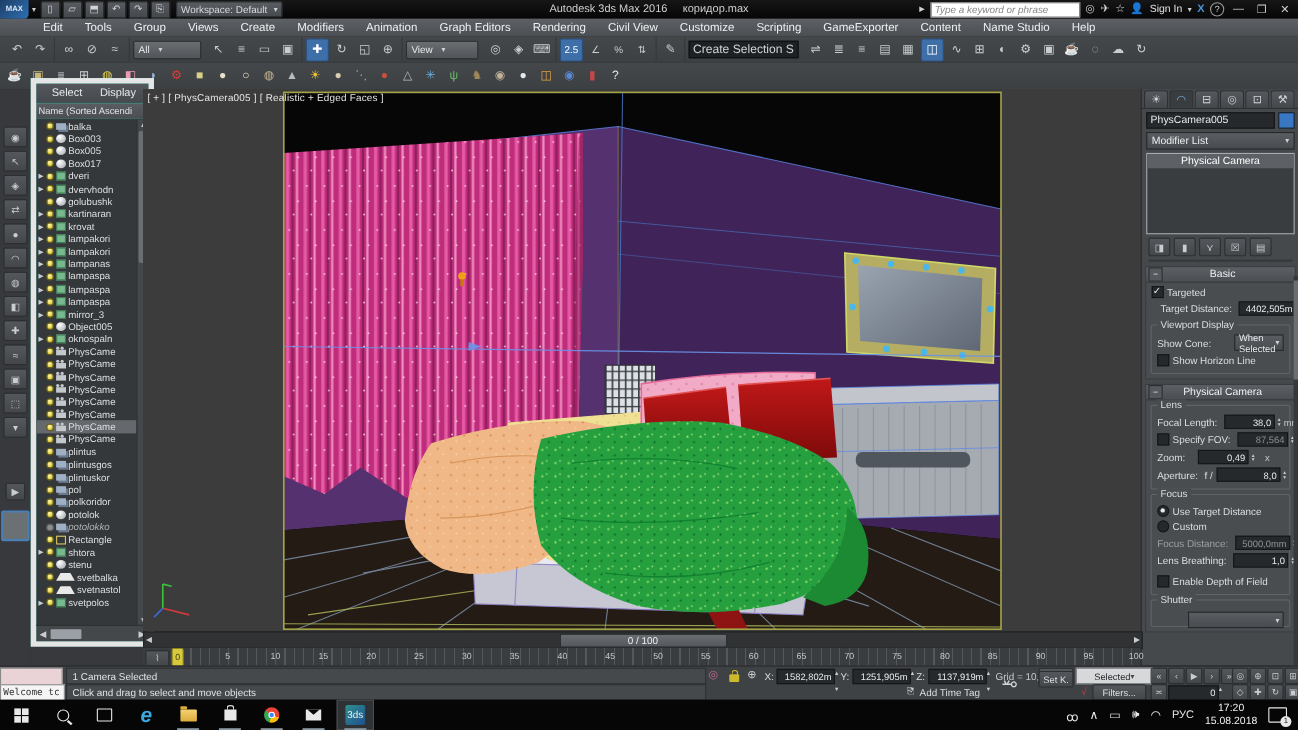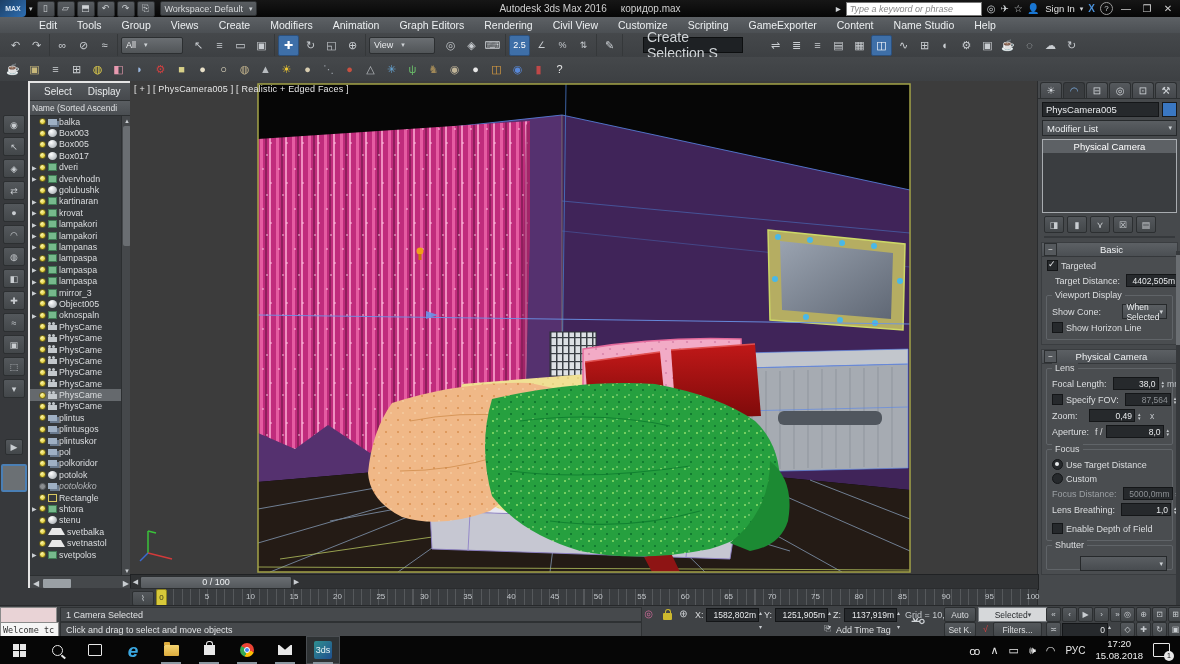--- a/index.html
+++ b/index.html
@@ -34,30 +34,30 @@
   .toolbar{left:0;width:1180px;height:24px;background:linear-gradient(#45484b,#3d4043);
            display:flex;align-items:center;padding-left:3px;border-bottom:1px solid #303336;}
   #toolbar1{top:33px;}#toolbar2{top:57px;}
   .tgroup{display:flex;align-items:center;border-right:1px solid #35383a;padding:0 2px;height:22px;}
   .tbtn{width:19px;height:19px;margin:0 1px;border-radius:2px;display:flex;align-items:center;
         justify-content:center;color:#c9cdd1;font-size:11px;line-height:1;}
   .tbtn.active{background:#3e6fa8;border:1px solid #2c507c;color:#fff;}
   .tdrop{height:15px;background:linear-gradient(#6a6e72,#515558);border:1px solid #2c2f31;border-radius:2px;
          font-size:9px;color:#e8eaec;display:flex;align-items:center;padding:0 4px;gap:8px;margin:0 3px;}
   .tinput{height:14px;width:92px;background:#1e2124;border:1px solid #0d0f10;color:#cfd3d6;
-          font-size:14px;display:flex;align-items:center;padding:0 3px;margin:0 20px;}
+          font-size:11px;display:flex;align-items:center;padding:0 3px;margin:0 3px;}
   .chev{font-size:7px;color:#cfd3d6;}
   
   #leftstrip{left:0;top:81px;width:28px;height:524px;background:#37393c;border-right:1px solid #2a2c2e;
              display:flex;flex-direction:column;align-items:center;padding-top:34px;gap:3px;}
   .stripbtn{width:20px;height:17px;background:linear-gradient(#54585c,#43474a);border:1px solid #2c2f31;
             border-radius:2px;color:#c9cdd1;font-size:9px;display:flex;align-items:center;justify-content:center;}
   .stripplay{width:16px;height:14px;margin-top:38px;}
   .stripswatch{width:22px;height:24px;margin-top:6px;background:#6b7074;border:2px solid #4a7fb5;border-radius:2px;}
-  #explorer{left:28px;top:81px;width:102px;height:507px;background:#5eead4;border:2px solid #e5e5e5;}
+  #explorer{left:28px;top:71px;width:102px;height:507px;background:#5eead4;border:5px solid #e5e5e5;}
   #exmenu{height:17px;background:linear-gradient(#54585c,#46494d);display:flex;gap:4px;align-items:center;
           padding-left:8px;border-bottom:1px solid #2c2f31;}
   .exmenu-item{font-size:10px;color:#e8eaec;padding:0 6px;}
   #exheader{height:14px;background:linear-gradient(#5a5e62,#4a4e52);border-bottom:1px solid #2c2f31;
             font-size:8.5px;color:#e0e2e4;display:flex;align-items:center;padding:0 2px;white-space:nowrap;overflow:hidden;}
   #exlist{position:absolute;top:33px;left:0;right:10px;bottom:14px;overflow:hidden;background:#35383b;}
   .ex-row{height:11.4px;display:flex;align-items:center;padding-left:2px;white-space:nowrap;}
   .ex-row.sel{background:#65696d;}
   .arrow{width:7px;font-size:6px;color:#c9cdd1;flex:0 0 7px;}
   .ex-row .arrow::before{content:"";}
@@ -124,21 +124,21 @@
   .rb{width:9px;height:9px;border-radius:50%;background:#26292c;border:1px solid #141618;flex:0 0 9px;position:relative;}
   .rb.on::before{content:"";position:absolute;left:2px;top:2px;width:4px;height:4px;border-radius:50%;background:#e8eaec;}
   .groupbox{border:1px solid #606468;border-radius:2px;margin:4px 4px;padding:2px 0 3px 0;position:relative;}
   .gtitle{position:absolute;top:-6px;left:5px;background:#4a4d50;padding:0 3px;font-size:9px;color:#dcdee0;}
   .smalldrop{height:13px;background:linear-gradient(#5a5e62,#484c50);border:1px solid #26292b;display:flex;
              align-items:center;justify-content:space-between;padding:0 3px;color:#eceef0;font-size:8.5px;flex:1;}
   #cpscroll{position:absolute;right:0;top:170px;width:5px;height:360px;background:#36393c;}
   #cpscroll .thumb{position:absolute;top:4px;left:0;width:5px;height:90px;background:#6a6e72;}
   
   #timeslider{left:130px;top:574px;width:907px;height:14px;background:#303234;border:1px solid #202224;
-              display:flex;align-items:center;}
+              display:flex;align-items:center;justify-content:space-between;}
   .tsarrow{width:9px;text-align:center;font-size:7px;color:#c9cdd1;}
   .tshandle{width:150px;height:11px;background:linear-gradient(#6a6e72,#54585c);border:1px solid #2c2f31;border-radius:2px;
             display:flex;align-items:center;justify-content:center;font-size:9px;color:#f0f2f4;}
   #trackbar{left:130px;top:588px;width:907px;height:17px;background:#3a3d40;border-top:1px solid #2a2c2e;}
   #tbmini{position:absolute;left:2px;top:2px;width:20px;height:13px;background:linear-gradient(#54585c,#43474a);
           border:1px solid #2c2f31;border-radius:2px;color:#c9cdd1;font-size:8px;text-align:center;line-height:13px;}
   #ruler{position:absolute;left:26px;top:0;right:4px;height:17px;
          background:repeating-linear-gradient(90deg,#55585b 0 1px,transparent 1px 8.55px);}
   #ticklabels{position:absolute;left:43px;right:-8px;top:3px;display:flex;justify-content:space-between;}
   #ticklabels span{font-size:8px;color:#c5c9cd;width:16px;text-align:center;}
@@ -1236,21 +1236,21 @@
   <span class="sblabel" style="left:833px;top:4px;">Z:</span>
   <div class="sbfield" style="left:844px;top:2px;width:47px;">1137,919m</div>
   <span class="sbicon" style="left:891px;top:0;font-size:6px;">▴<br>▾</span>
   <span class="sblabel" style="left:905px;top:4px;color:#c5c9cd;">Grid = 10,0mm</span>
 
   <span class="sbicon" style="left:820px;top:16px;font-size:8px;">⎘</span>
   <span class="sblabel" style="left:836px;top:19px;">Add Time Tag</span>
 
   <span class="keyglyph" style="left:912px;top:6px;">⚷</span>
   <div class="sbbtn" style="left:944px;top:1px;width:30px;">Auto</div>
-  <div class="sbbtn" style="left:944px;top:16px;width:30px;">Set K.</div>
+  <div class="sbbtn" style="left:944px;top:4px;width:30px;">Set K.</div>
   <div class="sddrop" style="left:978px;top:1px;width:62px;">
     <span>Selected</span>
       <span class="chev" style="color:#44484c;">▾</span>
   </div>
   <span class="sbicon" style="left:978px;top:16px;color:#d04040;font-size:9px;">√</span>
   <div class="sbbtn" style="left:993px;top:16px;width:47px;">Filters...</div>
 
   <span style="position:absolute;left:1046px;top:1px;display:flex;gap:1px;">
     <span class="navbtn" style="position:static;">
         <i style="font-style:normal">«</i>

